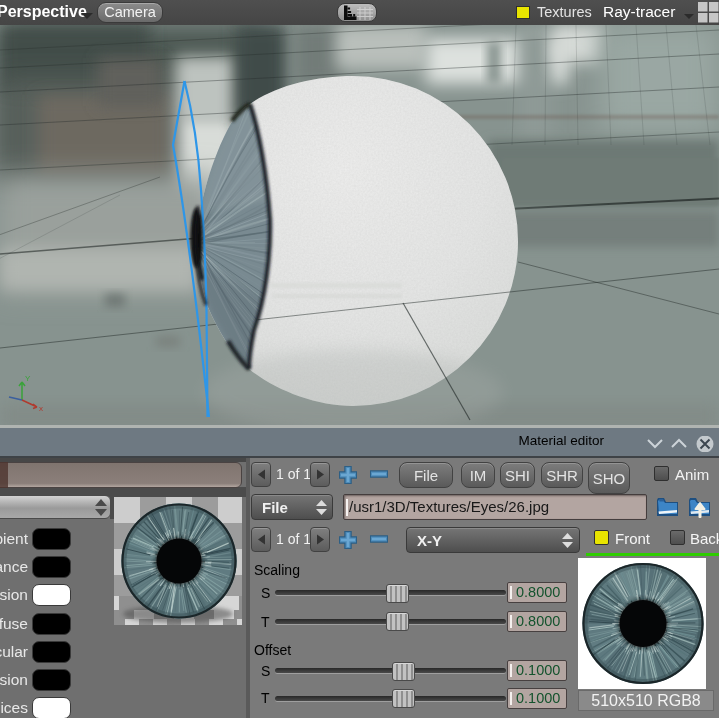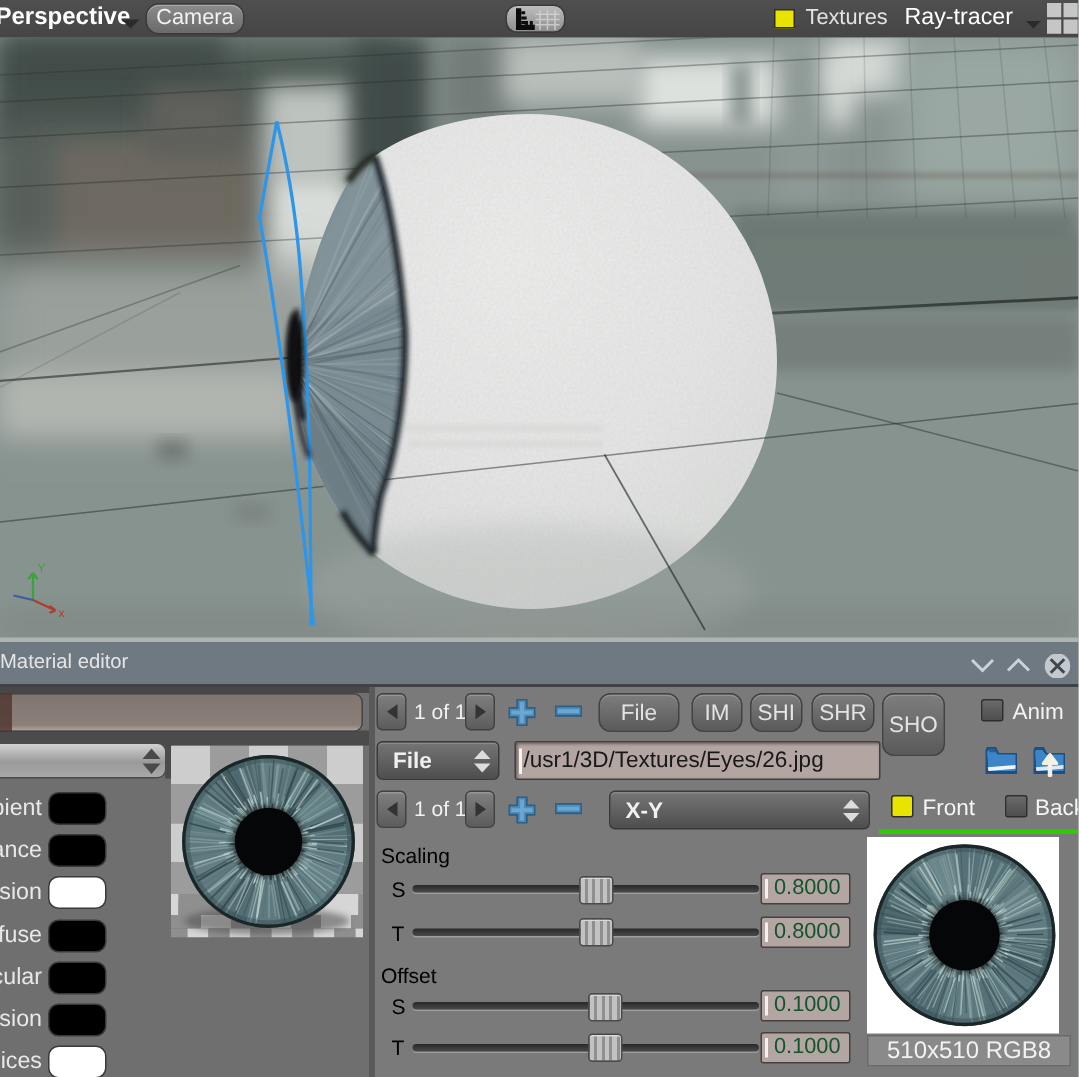--- a/index.html
+++ b/index.html
@@ -219,21 +219,21 @@
       <g stroke-width="1.5" fill="none">
         <path d="M22,400 L22,382 M22,382 l-3,4 M22,382 l3,4" stroke="#3aa33a"></path>
         <path d="M22,400 L37,407 M37,407 l-4,-3 M37,407 l-4,1.5" stroke="#b03a2e"></path>
         <path d="M22,400 L9,397" stroke="#3a5f9e"></path>
       </g>
       <text x="25" y="381" fill="#3aa33a" font-size="8">Y</text>
       <text x="39" y="411" fill="#b03a2e" font-size="8">x</text>
     </svg>
     <div class="abs" style="left:0;top:425px;width:719px;height:3px;background:#b0b4b1"></div>
     <div class="abs" style="left:0;top:428px;width:719px;height:30px;background:#6e7982;border-bottom:2px solid #3e4246">
-      <div class="abs" style="left:0;top:5px;width:604px;text-align:left;color:#e5e5e5;font-size:13.5px">Material editor</div>
+      <div class="abs" style="left:0;top:5px;width:604px;text-align:right;color:#000000;font-size:13.5px">Material editor</div>
       <svg class="abs" style="left:646px;top:8px" width="70" height="16">
 <path d="M2,4 l7,7 l7,-7" stroke="#ccd3d8" stroke-width="2" fill="none"></path>
 <path d="M26,11 l7,-7 l7,7" stroke="#ccd3d8" stroke-width="2" fill="none"></path>
 <circle cx="59" cy="8" r="8.5" fill="#c3c9cd"></circle>
 <path d="M54.5,3.5 l9,9 M63.5,3.5 l-9,9" stroke="#3c4750" stroke-width="2"></path>
 </svg>
     </div>
     <div class="abs" style="left:0;top:458px;width:719px;height:260px;background:#7a7a7a">
       <div class="abs" style="left:0;top:0;width:247px;height:260px;background:#6f6f6f"></div>
       <div class="abs" style="left:0;top:0;width:247px;height:4px;background:#474747"></div>
@@ -559,31 +559,31 @@
       </svg>
       <svg class="abs" style="left:369px;top:11px" width="20" height="10">
 <path d="M1,5 H19" stroke="#2d5f85" stroke-width="7.5"></path>
 <path d="M2,5 H18" stroke="#4e8cba" stroke-width="5"></path>
 <path d="M3,5 H17" stroke="#6ba7d2" stroke-width="2.5"></path>
       </svg>
       <div class="btn" style="left:399px;top:4px;width:54px;height:26px">File</div>
       <div class="btn" style="left:461px;top:4px;width:34px;height:26px">IM</div>
       <div class="btn" style="left:500px;top:4px;width:35px;height:26px">SHI</div>
       <div class="btn" style="left:541px;top:4px;width:42px;height:26px">SHR</div>
-      <div class="btn" style="left:588px;top:4px;width:42px;height:42px">SHO</div>
+      <div class="btn" style="left:588px;top:4px;width:42px;height:32px">SHO</div>
       <div class="cb" style="left:654px;top:8px;background:linear-gradient(#6a6a6a,#4e4e4e)"></div>
       <div class="abs" style="left:675px;top:8px;color:#f2f2f2;font-size:15px">Anim</div>
       <div class="combo" style="left:251px;top:36px;width:82px;height:26px">
         <span style="position:absolute;left:10px;top:4px">File</span>
         <svg style="position:absolute;right:4px;top:4px" width="13" height="17">
           <path d="M6.5,1 L12,7 L1,7 Z" fill="#ddd"></path>
           <path d="M1,10 L12,10 L6.5,16 Z" fill="#ddd"></path>
         </svg>
       </div>
-      <div class="abs" style="left:343px;top:36px;width:244px;height:26px;background:#b3a5a1;border:1px solid #443d3d;border-radius:2px;box-shadow:inset 1px 1px 2px rgba(40,30,30,.5)">
+      <div class="abs" style="left:343px;top:36px;width:304px;height:26px;background:#b3a5a1;border:1px solid #443d3d;border-radius:2px;box-shadow:inset 1px 1px 2px rgba(40,30,30,.5)">
         <div style="position:absolute;left:2px;top:4px;width:1.5px;height:17px;background:#f7f3f1"></div>
         <div style="position:absolute;left:5px;top:3px;color:#181818;font-size:15px">/usr1/3D/Textures/Eyes/26.jpg</div>
       </div>
       <svg class="abs" style="left:655px;top:36px" width="26" height="25">
 <path d="M2,6 L2,22 L23,22 L23,8 L11,8 L9,4 L3,4 Z" fill="#1e4f80"></path>
 <path d="M3,7 L4,20 L22,20 L22,9 L10,9 L8,6 L4,6 Z" fill="#3d85c6"></path>
 <path d="M3.5,17.5 L22,16 L22,18.5 L4,20 Z" fill="#eef4f8"></path>
 <path d="M4,5 L8,5 L9.5,7.5 L4.5,7.5 Z" fill="#2a6099"></path>
 </svg>
       <svg class="abs" style="left:687px;top:36px" width="26" height="25">

